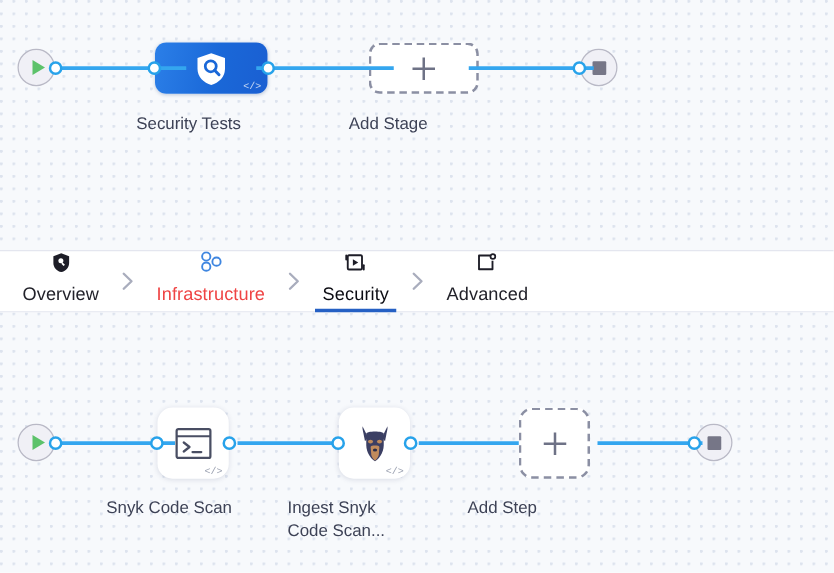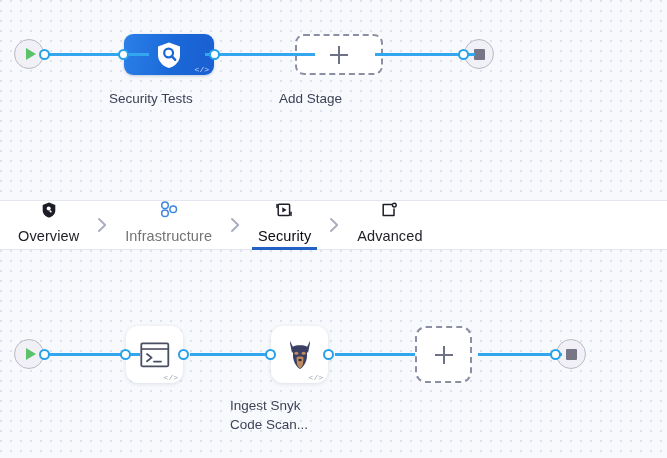--- a/index.html
+++ b/index.html
@@ -59,21 +59,21 @@
     cursor: pointer;
     position: relative;
     flex-direction: column;
   }
   .tab-label {
     font-size: 14.5px;
     color: #22222a;
     letter-spacing: 0.1px;
     white-space: nowrap;
   }
-  .tab.infra .tab-label { color: #737373; }
+  .tab.infra .tab-label { color: #ef4444; }
   .tab.active .tab-label { color: #0b0b12; }
   .tab.active::after {
     content: "";
     position: absolute;
     left: 0;
     right: 0;
     bottom: 0;
     height: 3px;
     background: #2560c4;
   }
@@ -352,20 +352,21 @@
         <svg width="30" height="26" viewBox="0 0 30 26">
           <rect x="1.3" y="1.3" width="27" height="23" rx="1.4" fill="none" stroke="#494e63" stroke-width="1.8"></rect>
           <line x1="1.3" y1="7" x2="28.3" y2="7" stroke="#494e63" stroke-width="1.6"></line>
           <polyline points="7,12 11.6,15.6 7,19.2" fill="none" stroke="#494e63" stroke-width="1.8" stroke-linecap="round" stroke-linejoin="round"></polyline>
           <line x1="14" y1="19.6" x2="21" y2="19.6" stroke="#494e63" stroke-width="1.8" stroke-linecap="round"></line>
         </svg>
         <span class="code-tag dark">&lt;/&gt;</span>
       </div>
       <div class="port" style="left:-6px; top:23px;"></div>
       <div class="port" style="left:52px; top:23px;"></div>
+      <div class="node-label" style="left:-41px; top:70px; width:140px;">Snyk Code Scan</div>
     </div>
 
     <div class="node" style="left:271px; top:76px;">
       <div class="step-card">
         <svg width="30" height="32" viewBox="0 0 30 32">
           <path d="M5 2 L9.5 11 L7 14 L5 4 Z" fill="#3b3f63"></path>
           <path d="M25 2 L20.5 11 L23 14 L25 4 Z" fill="#3b3f63"></path>
           <path d="M8 8 C8 5.5 22 5.5 22 8 L22 17 C22 23 18 28.5 15 30 C12 28.5 8 23 8 17 Z" fill="#3b3f63"></path>
           <path d="M11.5 18.5 C11.5 17 18.5 17 18.5 18.5 L18 25 C17.4 27.2 15.9 28.8 15 29.4 C14.1 28.8 12.6 27.2 12 25 Z" fill="#c08b5c"></path>
           <ellipse cx="11.4" cy="14.2" rx="2" ry="1.5" fill="#c08b5c"></ellipse>
@@ -377,20 +378,21 @@
       <div class="port" style="left:-6px; top:23px;"></div>
       <div class="port" style="left:52px; top:23px;"></div>
       <div class="node-label" style="left:-41px; top:70px; width:140px;">Ingest Snyk
 Code Scan...</div>
     </div>
 
     <div class="node" style="left:415px; top:76px;">
       <div class="dashed-step">
         <div class="plus"></div>
       </div>
+      <div class="node-label" style="left:-41px; top:70px; width:140px;">Add Step</div>
     </div>
 
     <div class="node" style="left:556px; top:89px;">
       <div class="terminal-circle">
         <div class="stop-sq"></div>
       </div>
       <div class="port" style="left:-6px; top:10px;"></div>
     </div>
   </div>
 

